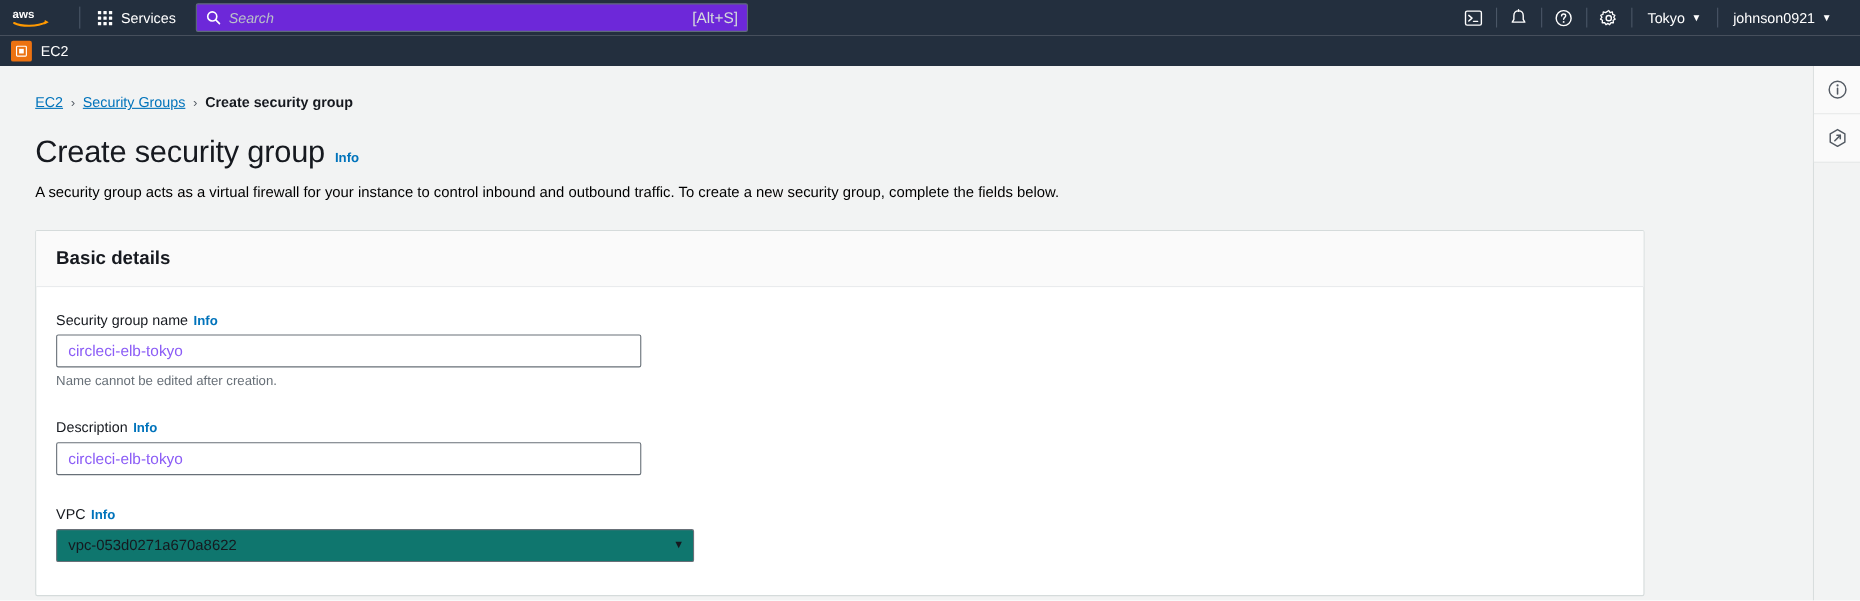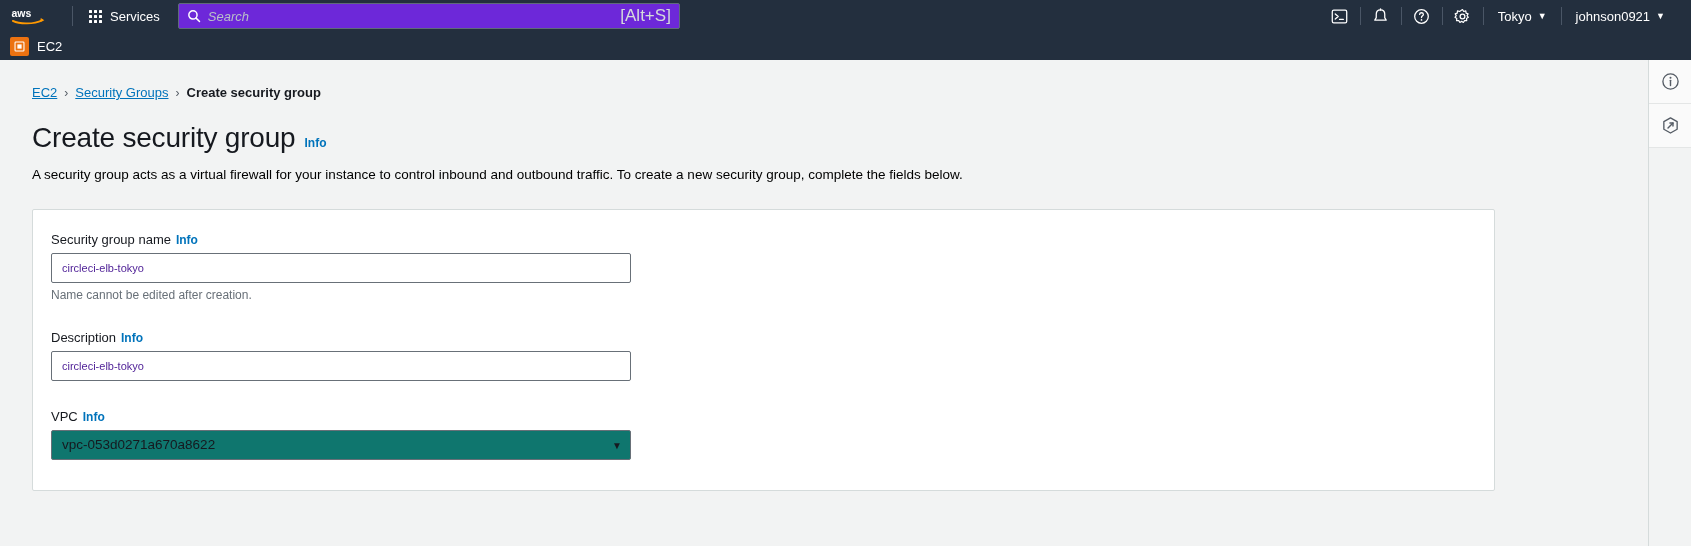--- a/index.html
+++ b/index.html
@@ -34,21 +34,21 @@
     background: #6d28d9; border: 1px solid #5f6b7a; border-radius: 2px;
     display: flex; align-items: center; padding: 0 8px; gap: 7px;
   }
   .searchbar .mag { flex: none; }
   .search-input {
     flex: 1; background: transparent; border: none; outline: none;
     color: #d5dbdb; font-size: 13px; font-style: italic;
     font-family: "Liberation Sans", sans-serif;
   }
   .search-input::placeholder { color: #b9c0c8; font-style: italic; opacity: 1; }
-  .alt-hint { font-size: 17px; color: #d5dbdb; white-space: nowrap; }
+  .alt-hint { font-size: 14px; color: #d5dbdb; white-space: nowrap; }
   .nav-right { margin-left: auto; display: flex; align-items: center; height: 32px; }
   .nav-icon-btn {
     display: flex; align-items: center; justify-content: center;
     width: 40px; height: 32px; cursor: pointer;
   }
   .nav-sep { width: 1px; height: 18px; background: #4a5666; flex: none; }
   .nav-text-btn {
     display: flex; align-items: center; gap: 6px;
     font-size: 13px; color: #fff; padding: 0 14px; height: 32px; cursor: pointer;
     white-space: nowrap;
@@ -121,24 +121,24 @@
   }
   .card-header h2 { font-size: 17px; font-weight: bold; color: #16191f; }
   .card-body { padding: 22px 18px 14px 18px; }
 
   .field { margin-bottom: 16px; }
   .field-label {
     font-size: 13px; color: #16191f; margin-bottom: 6px;
     display: flex; align-items: baseline; gap: 5px;
   }
   .text-input {
-    width: 580px; height: 30px;
+    width: 532px; height: 30px;
     border: 1px solid #687078; border-radius: 2px;
     background: #fff; padding: 0 10px;
-    font-size: 11px; color: #4c1d95;
+    font-size: 14px; color: #8b5cf6;
     font-family: "Liberation Sans", sans-serif;
     outline: none;
   }
   .helper { font-size: 12px; color: #687078; margin-top: 5px; }
   .select-wrap { position: relative; width: 580px; }
   .select-box {
     width: 580px; height: 30px;
     border: 1px solid #687078; border-radius: 2px; background: #0f766e;
     display: flex; align-items: center; padding: 0 10px;
     font-size: 13.5px; color: #16191f; cursor: pointer;
@@ -264,20 +264,23 @@
     </div>
 
     <div class="title-row">
       <h1>Create security group</h1>
       <a class="info-link">Info</a>
     </div>
 
     <div class="page-desc">A security group acts as a virtual firewall for your instance to control inbound and outbound traffic. To create a new security group, complete the fields below.</div>
 
     <div class="card">
+      <div class="card-header">
+        <h2>Basic details</h2>
+      </div>
 
       <div class="card-body">
 
         <div class="field">
           <div class="field-label">
             <span>Security group name</span>
             <a class="info-link">Info</a>
           </div>
           <input class="text-input" type="text" value="circleci-elb-tokyo" style="">
           <div class="helper">Name cannot be edited after creation.</div>

